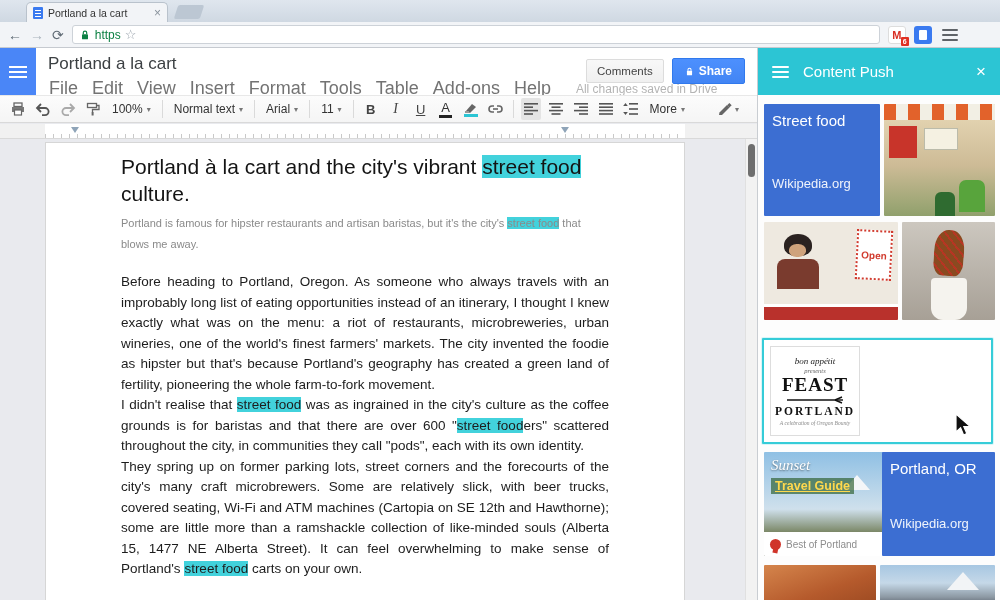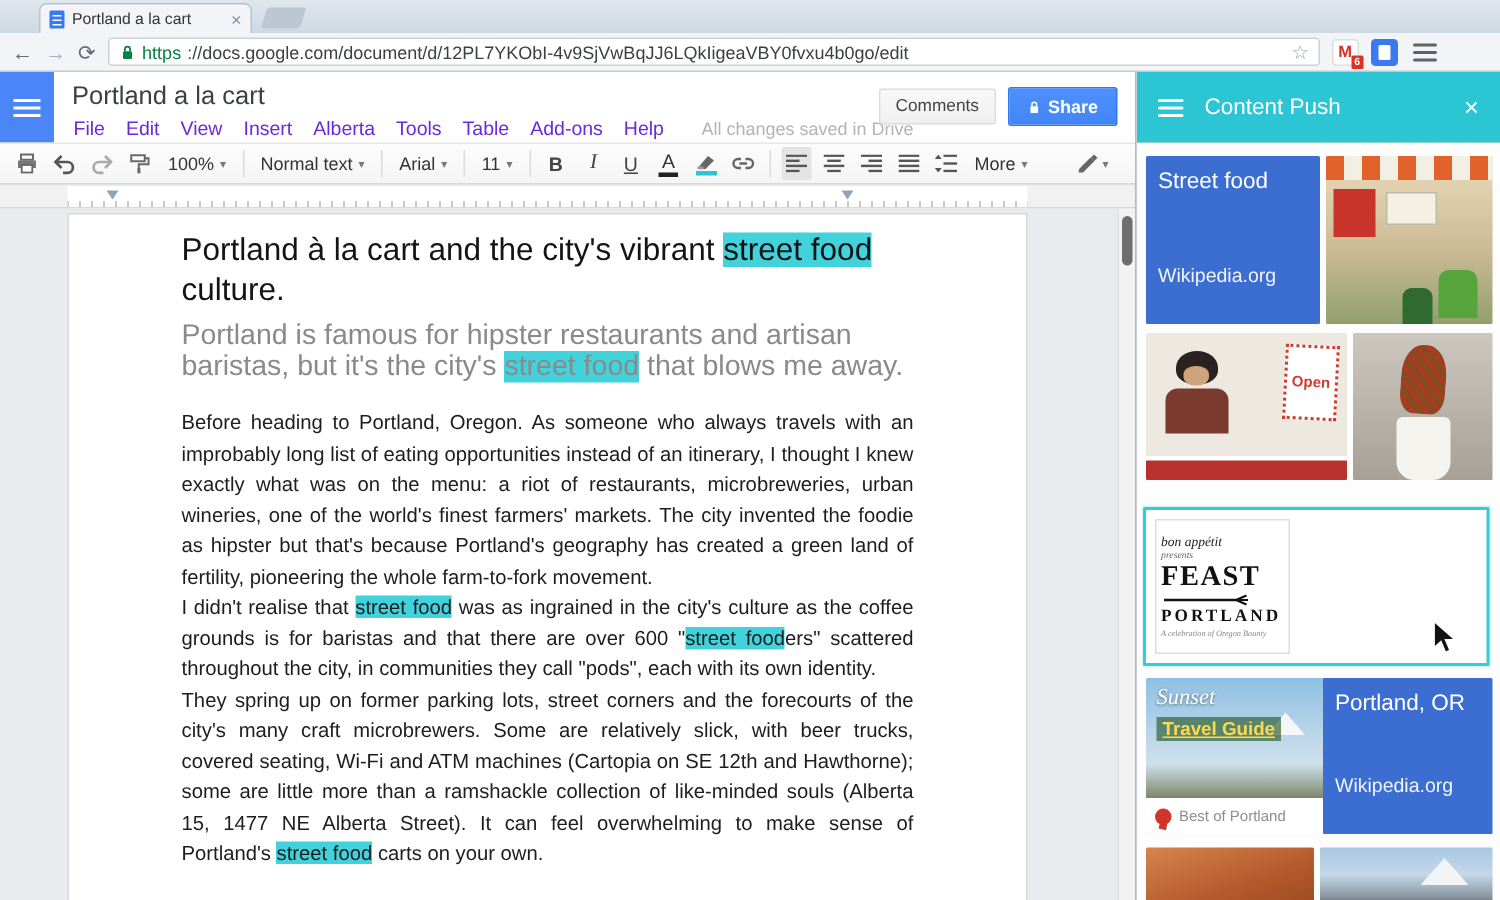--- a/index.html
+++ b/index.html
@@ -39,21 +39,21 @@
   .hotdog span { display:block; height:2px; background:#5f6368; border-radius:1px; }
 
   
   .docs-region { position:absolute; left:0; top:48px; width:757px; height:552px; background:#e9eaee; }
   .docs-header { position:absolute; left:0; top:0; width:757px; height:47px; background:#fff; }
   .docs-menu-btn { position:absolute; left:0; top:0; width:36px; height:47px; background:#4a86f7;
     display:flex; flex-direction:column; justify-content:center; align-items:center; gap:3px; }
   .docs-menu-btn span { display:block; width:18px; height:2px; background:#fff; }
   .doc-name { position:absolute; left:48px; top:6px; font-size:17px; color:#3c4043; }
   .menubar { position:absolute; left:42px; top:28px; display:flex; align-items:center; }
-  .menubar .mi { font-size:13px; color:#6d28d9; padding:2px 7px; }
+  .menubar .mi { font-size:18px; color:#737373; padding:2px 7px; }
   .saved { font-size:12px; color:#b4b4b4; margin-left:18px; }
   .hdr-actions { position:absolute; right:12px; top:10px; display:flex; gap:8px; align-items:center; }
   .btn-comments { font-size:11.5px; color:#444; background:linear-gradient(#f8f8f8,#f0f0f0);
     border:1px solid #dcdcdc; border-radius:2px; padding:5px 10px; }
   .btn-share { font-size:12px; font-weight:bold; color:#fff; background:linear-gradient(#4d90fe,#4285f4);
     border:1px solid #3079ed; border-radius:2px; padding:5px 12px; display:flex; align-items:center; gap:5px; }
 
   .toolbar { position:absolute; left:0; top:47px; width:757px; height:28px;
     background:linear-gradient(#fcfcfc,#f5f5f5); border-top:1px solid #e8e8e8; border-bottom:1px solid #d9d9d9;
     display:flex; align-items:center; padding:0 8px; gap:5px; }
@@ -75,31 +75,31 @@
   .ruler-page { position:absolute; left:45px; top:0; width:640px; height:14px; background:#fff;
     background-image:repeating-linear-gradient(90deg,#c9c9c9 0 1px,transparent 1px 8px);
     background-size:100% 4px; background-position:0 10px; background-repeat:no-repeat; }
   .ind { position:absolute; top:3px; width:0; height:0; border-left:4px solid transparent; border-right:4px solid transparent; border-top:6px solid #8fa4b8; }
   .ind.l { left:71px; } .ind.r { left:561px; }
 
   .canvas { position:absolute; left:0; top:91px; width:745px; height:461px; background:#e9eaee; overflow:hidden; }
   .page { position:absolute; left:45px; top:3px; width:640px; height:470px; background:#fff;
     border:1px solid #d6d6d6; padding:10px 75px 0 75px; }
   .doc-title { font-size:21px; font-weight:400; color:#141414; line-height:27px; margin-bottom:6px; }
-  .doc-sub { font-size:19px; color:#8a8a8a; line-height:21px; }
+  .doc-sub { font-size:11px; color:#8a8a8a; line-height:21px; }
   .bodyp { font-size:13.5px; color:#1d1d1d; line-height:20.5px; text-align:justify; }
   .gap-top { margin-top:17px; }
   .gap-para { margin-top:20px; }
   .hl { background:#42d2dc; }
 
   .vscroll { position:absolute; right:0; top:91px; width:12px; height:461px; background:#f2f2f2; border-left:1px solid #e0e0e0; }
   .vscroll .thumb { position:absolute; left:2px; top:5px; width:7px; height:33px; background:#6e6e6e; border-radius:4px; }
 
   
-  .sidebar { position:absolute; left:757px; top:48px; width:243px; height:552px; background:#15803d; border-left:1px solid #c9cdd2; }
+  .sidebar { position:absolute; left:757px; top:48px; width:243px; height:552px; background:#b91c1c; border-left:1px solid #c9cdd2; }
   .sb-header { position:absolute; left:0; top:0; width:100%; height:47px; background:#2cc5d4;
     display:flex; align-items:center; padding:0 14px; gap:14px; }
   .sb-burger { width:17px; height:12px; display:flex; flex-direction:column; justify-content:space-between; }
   .sb-burger span { display:block; height:2px; background:#fff; border-radius:1px; }
   .sb-title { color:#fff; font-size:15px; flex:1; }
   .sb-close { color:#fff; font-size:17px; line-height:1; }
   .sb-body { position:absolute; left:0; top:47px; width:100%; height:505px; background:#fdfdfd; }
 
   .card { position:absolute; border-radius:1px; overflow:hidden; }
   .card.bluecard { background:#3c6ed2; color:#fff; padding:8px; }
@@ -133,21 +133,21 @@
     background:#f5f3ee; border-radius:4px 4px 12px 12px; }
 
   .pG { background:linear-gradient(160deg,#d5854c 0%,#b55a2c 60%,#9c4a22 100%); }
   .pH { background:linear-gradient(180deg,#a7c7e2 0%,#c5d8e8 45%,#8d99a4 80%,#5a636d 100%); }
   .pH .mtn { position:absolute; left:58%; top:18%; width:0; height:0;
     border-left:16px solid transparent; border-right:16px solid transparent; border-bottom:18px solid #f2f4f6; }
 
   
   .featured { background:#fff; border:2px solid #35ccd8; box-shadow:0 0 0 1px #d8f5f8; padding:6px; display:flex; gap:9px; }
   .feast-logo { width:90px; height:100%; border:1px solid #ddd; background:#fff;
-    display:flex; flex-direction:column; justify-content:center; gap:1px; padding:3px; }
+    display:flex; flex-direction:column; align-items:center; justify-content:center; gap:1px; padding:3px; }
   .fl-script { font-family:"Liberation Serif",serif; font-style:italic; font-size:9px; color:#222; }
   .fl-presents { font-family:"Liberation Serif",serif; font-style:italic; font-size:6.5px; color:#666; }
   .fl-main { font-family:"Liberation Serif",serif; font-weight:bold; font-size:19px; letter-spacing:1px; color:#111; line-height:1; }
   .fl-fork { height:10px; display:flex; align-items:center; }
   .fl-sub { font-family:"Liberation Serif",serif; font-weight:bold; font-size:11.5px; letter-spacing:2px; color:#111; line-height:1; }
   .fl-tag { font-family:"Liberation Serif",serif; font-style:italic; font-size:5.5px; color:#888; margin-top:2px; }
   .feat-text { flex:1; position:relative; padding-top:4px; }
   .feat-title { font-size:14px; color:#3c4043; line-height:1.35; }
   .feat-src { position:absolute; left:0; bottom:4px; font-size:9px; color:#9a9a9a; }
 
@@ -182,21 +182,20 @@
 <div class="navbar">
   <span class="nav-btn">←</span>
   <span class="nav-btn dim">→</span>
   <span class="nav-btn">⟳</span>
   <div class="omnibox">
     <svg width="12" height="12" viewBox="0 0 14 14">
       <rect x="3.5" y="6" width="7" height="6" rx="1" fill="#0b8043"></rect>
       <path d="M5 6 V4.4 a2 2 0 0 1 4 0 V6" fill="none" stroke="#0b8043" stroke-width="1.4"></path>
     </svg>
     <span class="scheme">https</span>
-      <span class="url">://docs.google.com/document/d/12PL7YKObI-4v9SjVwBqJJ6LQkIigeaVBY0fvxu4b0go/edit</span>
     <span class="star">☆</span>
   </div>
   <span class="ext gmail">
     <span>M</span>
     <i class="badge">6</i>
   </span>
   <span class="ext blue"></span>
   <span class="hotdog">
       <span></span>
       <span></span>
@@ -211,21 +210,21 @@
         <span></span>
         <span></span>
         <span></span>
       </div>
     <div class="doc-name">Portland a la cart</div>
     <div class="menubar">
       <span class="mi">File</span>
       <span class="mi">Edit</span>
       <span class="mi">View</span>
       <span class="mi">Insert</span>
-      <span class="mi">Alberta</span>
+      <span class="mi">Format</span>
       <span class="mi">Tools</span>
       <span class="mi">Table</span>
       <span class="mi">Add-ons</span>
       <span class="mi">Help</span>
       <span class="saved">All changes saved in Drive</span>
     </div>
     <div class="hdr-actions">
       <button class="btn-comments">Comments</button>
       <button class="btn-share">
         <svg width="9" height="11" viewBox="0 0 14 14">

